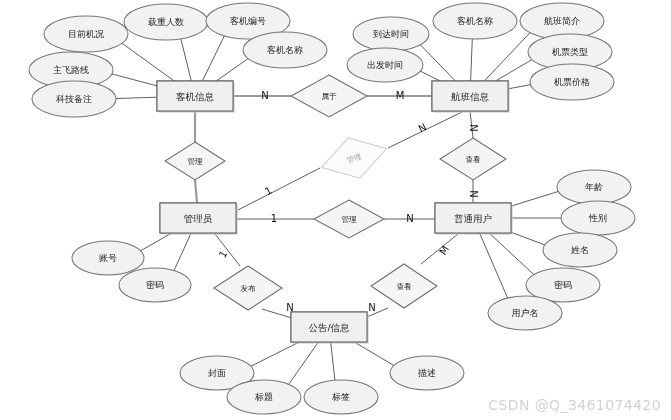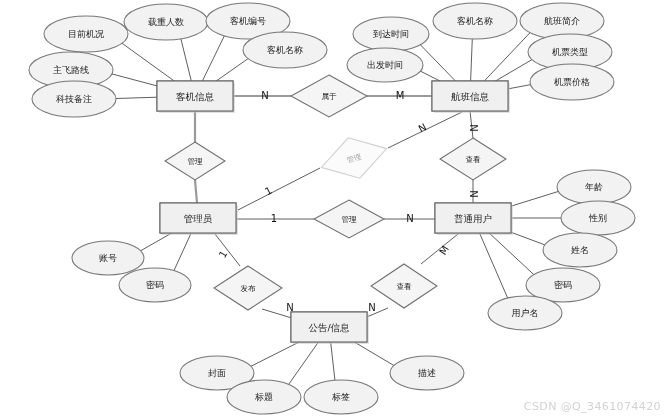--- a/index.html
+++ b/index.html
@@ -17,21 +17,21 @@
   .edge-thick{stroke:#9a9a9a;stroke-width:2.2;fill:none;}
   .lbl{font-family:"DejaVu Sans","Liberation Sans",sans-serif;fill:#1b1b1b;}
   .ent-lbl{font-size:9.5px;}
   .att-lbl{font-size:9px;}
   .dia-lbl{font-size:7.6px;}
   .dia-lbl-faded{font-size:7.2px;fill:#9b9b9b;}
   .card-lbl{font-size:10px;fill:#111;}
   .shadow-rect{fill:#c9c9c9;opacity:.55;}
   .watermark{
     position:absolute;right:10px;bottom:7px;
-    font-size:11px;color:#d2d2d2;letter-spacing:.4px;
+    font-size:14px;color:#d2d2d2;letter-spacing:.4px;
     font-family:"DejaVu Sans","Liberation Sans",sans-serif;
     user-select:none;white-space:nowrap;
   }
 </style>
 </head>
 <body>
 
 <div id="stage">
   <svg id="er" viewBox="0 0 671 420" xmlns="http://www.w3.org/2000/svg">
     <g id="g-edges">

